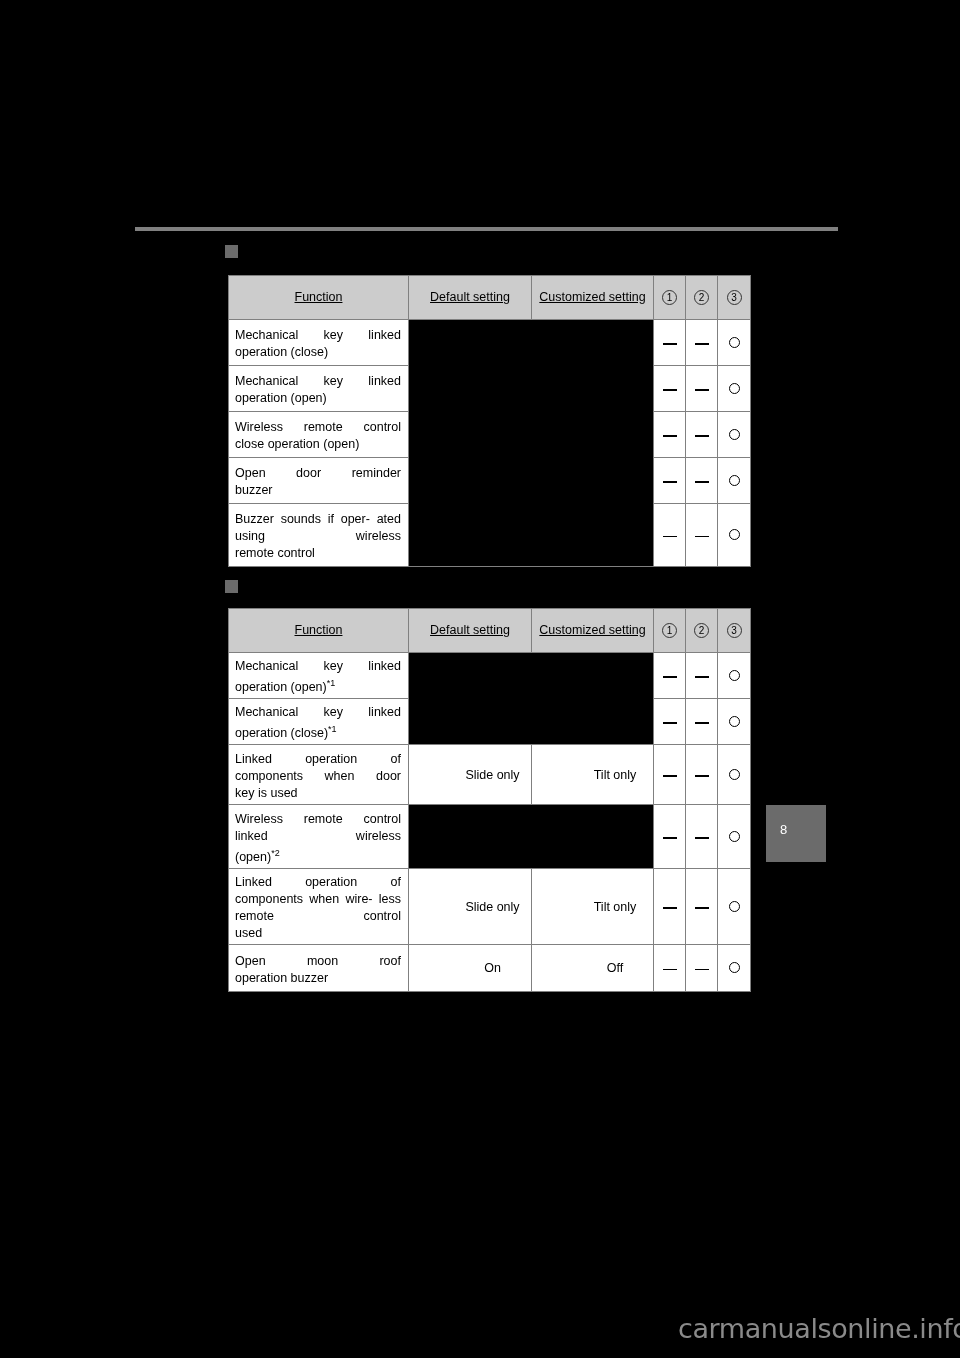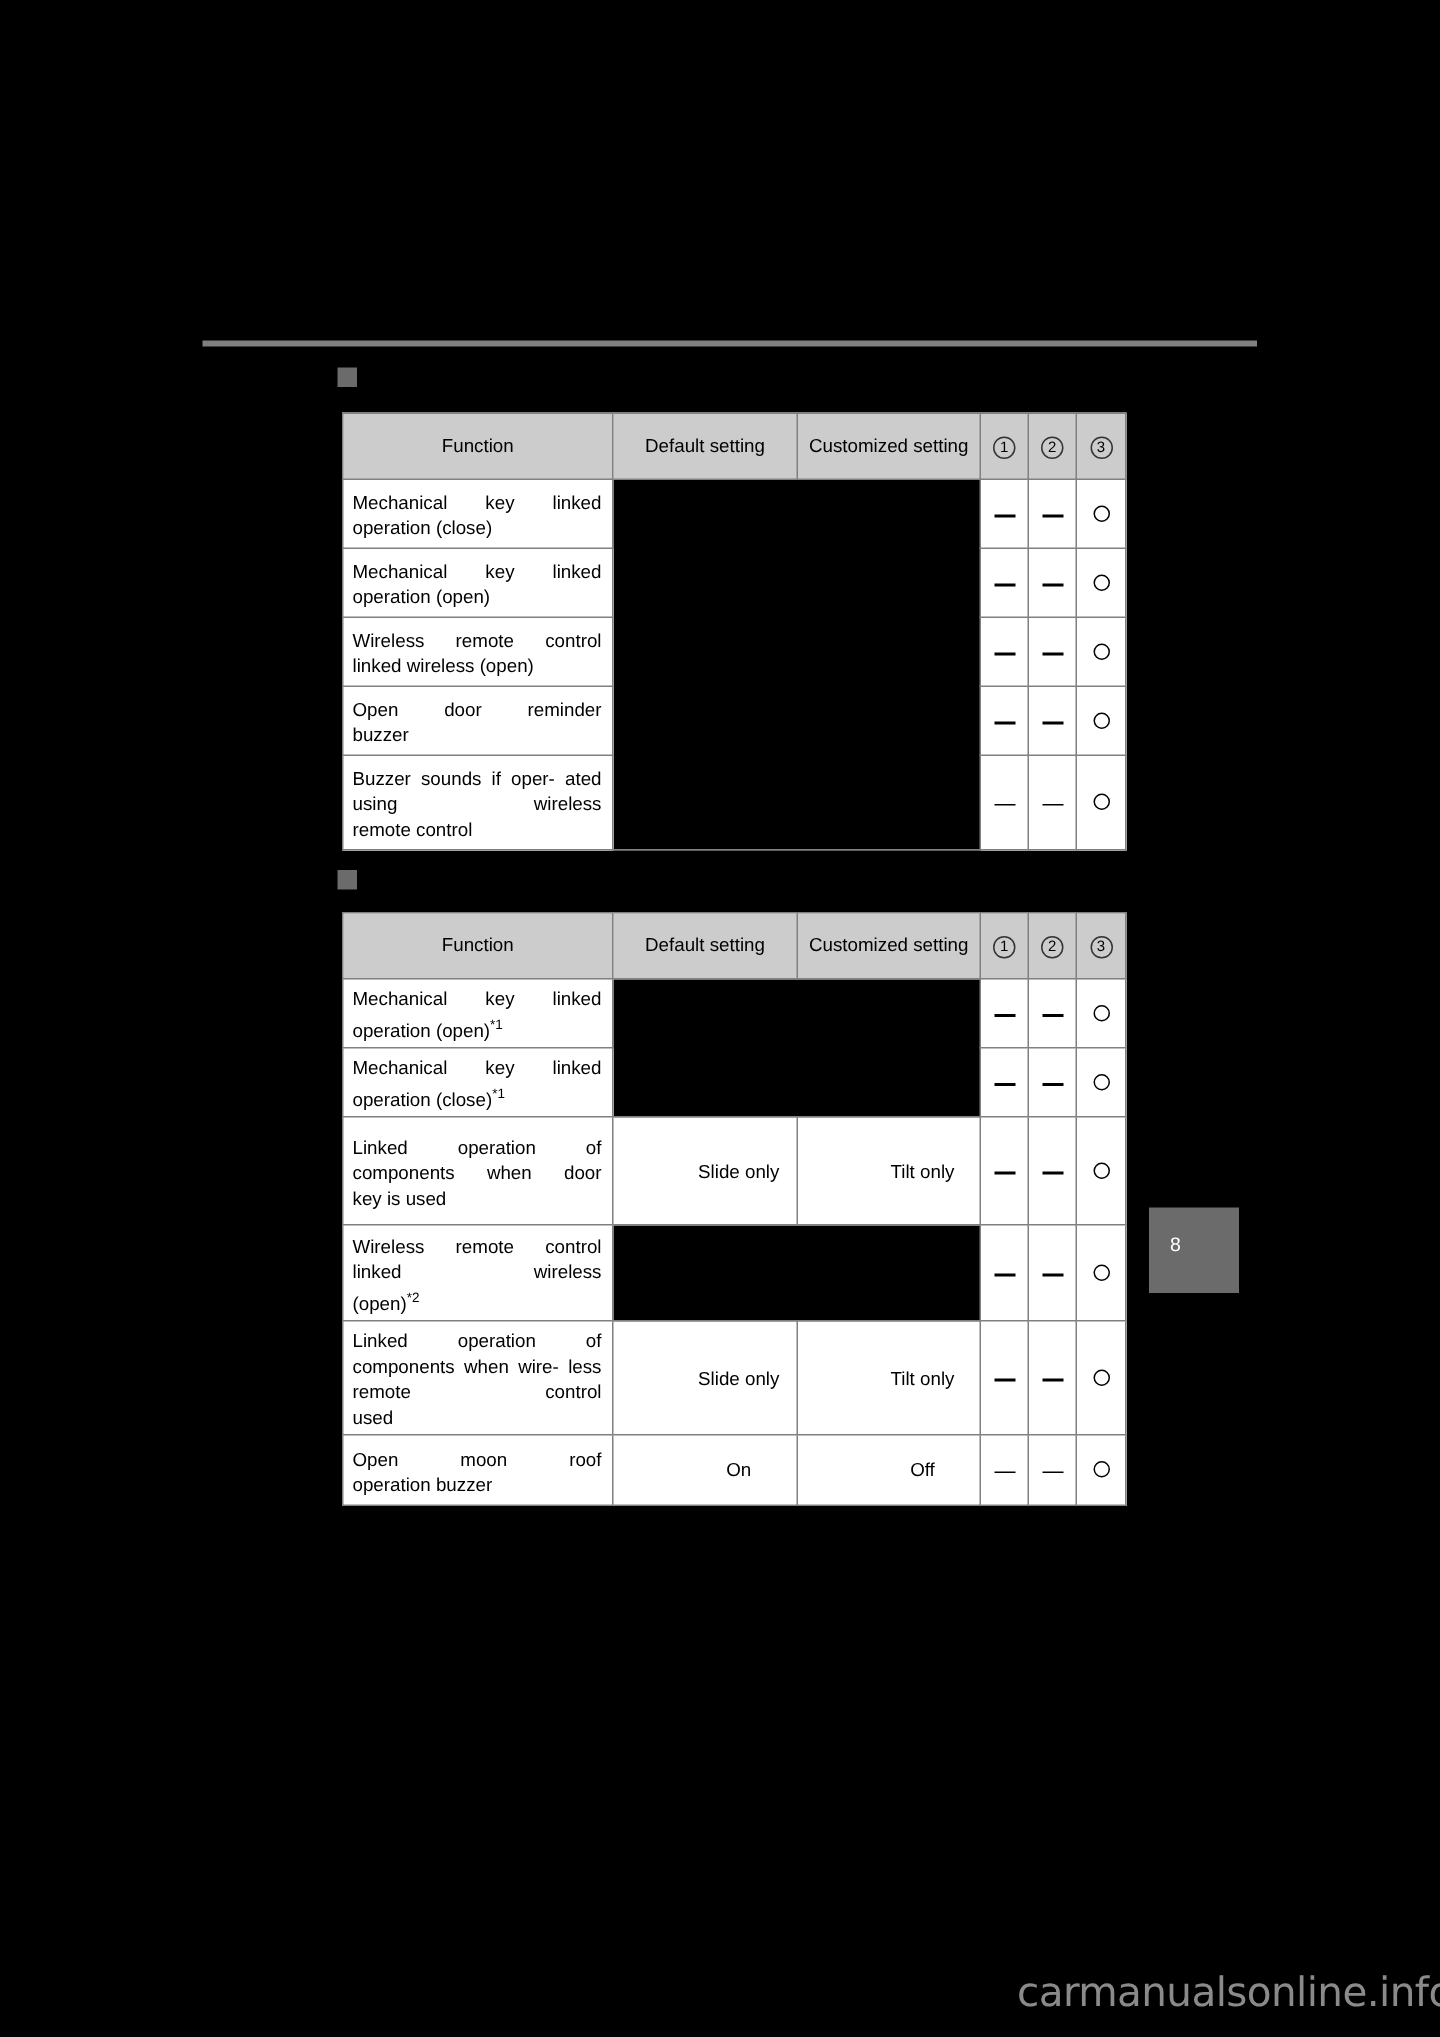--- a/index.html
+++ b/index.html
@@ -86,20 +86,21 @@
     font-size: 12.5px;
     color: #000000;
     background: #ffffff;
   }
   .cust-table thead th {
     background: #cccccc;
     text-align: center;
     font-weight: normal;
     height: 44px;
     line-height: 15px;
+    text-decoration: underline;
   }
 
   
   col.c-fn      { width: 180px; }
   col.c-def     { width: 123px; }
   col.c-cus     { width: 122px; }
   col.c-n1      { width: 32px; }
   col.c-n2      { width: 32px; }
   col.c-n3      { width: 33px; }
 
@@ -208,21 +209,21 @@
           <span>Mechanical key linked</span>
           <span class="lastline">operation (open)</span>
         </td>
         <td class="mark"><span class="dash-m"></span></td>
         <td class="mark"><span class="dash-m"></span></td>
         <td class="mark"><span class="circle-o"></span></td>
       </tr>
       <tr style="height:46px">
         <td class="fn">
           <span>Wireless remote control</span>
-          <span class="lastline">linked wireless (open)</span>
+          <span class="lastline">close operation (open)</span>
         </td>
         <td class="mark"><span class="dash-m"></span></td>
         <td class="mark"><span class="dash-m"></span></td>
         <td class="mark"><span class="circle-o"></span></td>
       </tr>
       <tr style="height:46px">
         <td class="fn">
           <span>Open door reminder</span>
           <span class="lastline">buzzer</span>
         </td>
@@ -275,21 +276,21 @@
       </tr>
       <tr style="height:46px">
         <td class="fn">
           <span>Mechanical key linked</span>
           <span class="lastline"><span>operation (close)</span><span class="sup">*1</span></span>
         </td>
         <td class="mark"><span class="dash-m"></span></td>
         <td class="mark"><span class="dash-m"></span></td>
         <td class="mark"><span class="circle-o"></span></td>
       </tr>
-      <tr style="height:72px">
+      <tr style="height:60px">
         <td class="fn">
           <span>Linked operation of</span>
           <span>components when door</span>
           <span class="lastline">key is used</span>
         </td>
         <td class="val">Slide only</td>
         <td class="val">Tilt only</td>
         <td class="mark"><span class="dash-m"></span></td>
         <td class="mark"><span class="dash-m"></span></td>
         <td class="mark"><span class="circle-o"></span></td>

